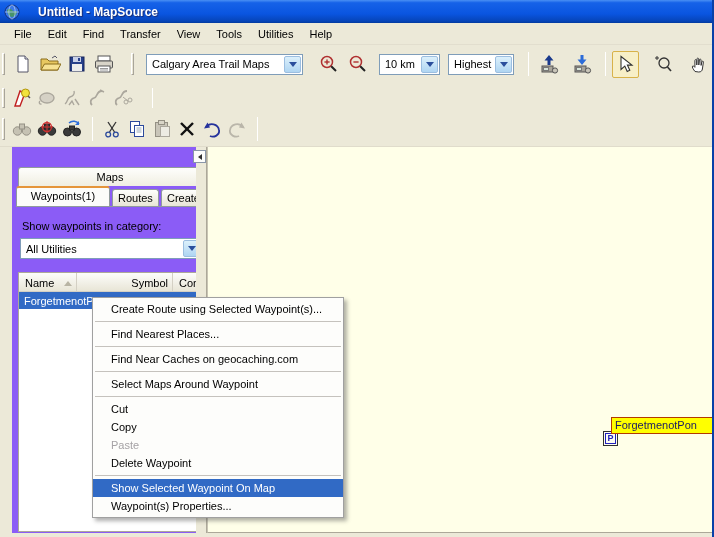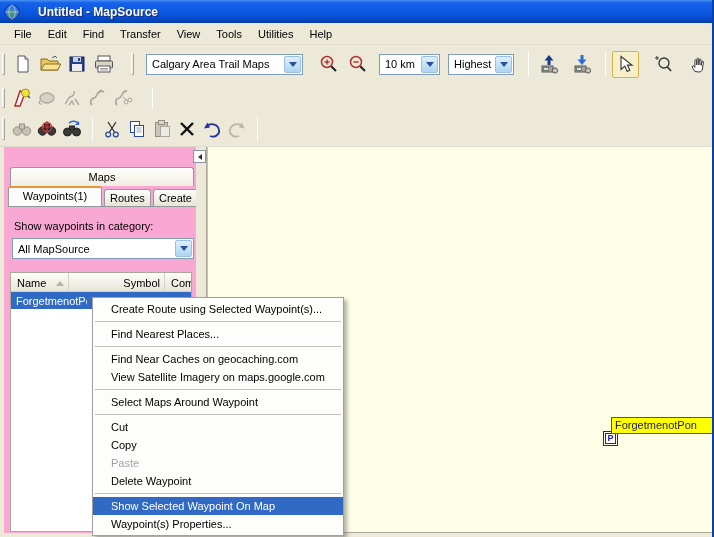--- a/index.html
+++ b/index.html
@@ -36,21 +36,21 @@
   .tbtn.small { width:25px; height:25px; }
   .tbtn.active { border:1px solid #D8B24A; background:#F7EFC8; border-radius:2px; }
   .tbtn.disabled svg { opacity:.95; }
   
   .combo { height:21px; background:#fff; border:1px solid #7F9DB9; display:flex; align-items:center; }
   .combo .cval { flex:1; padding:0 5px; white-space:nowrap; overflow:hidden; }
   .combo .cbtn { width:17px; height:17px; margin-right:1px; border:1px solid #9CBEE0; border-radius:2px;
     background:linear-gradient(180deg,#DCF0FB,#AFD5F2); display:flex; align-items:center; justify-content:center; }
   .arrow-down { width:0; height:0; border-left:4px solid transparent; border-right:4px solid transparent; border-top:5px solid #2A4E9C; }
   
-  .leftpanel { position:absolute; left:4px; top:147px; width:196px; bottom:0; background:#f9a8d4; }
+  .leftpanel { position:absolute; left:12px; top:147px; width:196px; bottom:0; background:#8b5cf6; }
   .divider { position:absolute; left:196px; top:147px; width:11px; bottom:0; background:#ECE9D8;
     border-right:1px solid #ACA899; }
   .collapse-btn { position:absolute; left:193px; top:150px; width:13px; height:13px; background:#FDFDFB;
     border:1px solid #8A96A8; display:flex; align-items:center; justify-content:center; z-index:3; }
   .tri-left { width:0; height:0; border-top:3px solid transparent; border-bottom:3px solid transparent; border-right:4px solid #303030; }
   .maps-tab { position:absolute; left:6px; top:20px; width:184px; height:19px;
     border:1px solid #919B9C; border-bottom:none; border-radius:3px 3px 0 0;
     background:linear-gradient(180deg,#FEFEFC,#F0EEE1); text-align:center; line-height:18px; }
   .subtabs { position:absolute; left:4px; top:39px; width:190px; height:20px; display:flex; align-items:flex-end; }
   .stab { border:1px solid #919B9C; border-bottom:none; border-radius:3px 3px 0 0; height:17px; line-height:16px;
@@ -339,21 +339,21 @@
       <span>Maps</span>
     </div>
     <div class="subtabs">
       <div class="stab t1 active"><span>Waypoints(1)</span></div>
       <div class="stab t2"><span>Routes</span></div>
       <div class="stab t3"><span>Create</span></div>
     </div>
     <div class="subtab-content-line"></div>
     <div class="cat-label">Show waypoints in category:</div>
     <div class="combo cat-combo">
-      <span class="cval">All MapSource</span>
+      <span class="cval">All Utilities</span>
       <span class="cbtn">
           <span class="arrow-down"></span>
         </span>
     </div>
     <div class="wp-table">
       <div class="wp-head">
         <div class="wp-hcell c1">
           <span>Name</span>
           <span class="sort-tri"></span>
         </div>
@@ -385,21 +385,20 @@
       <span>P</span>
     </div>
   <div class="wp-label">ForgetmenotPon</div>
 
   <div class="context-menu">
     <div class="cm-item">Create Route using Selected Waypoint(s)...</div>
     <div class="cm-sep"></div>
     <div class="cm-item">Find Nearest Places...</div>
     <div class="cm-sep"></div>
     <div class="cm-item">Find Near Caches on geocaching.com</div>
-    <div class="cm-item">View Satellite Imagery on maps.google.com</div>
     <div class="cm-sep"></div>
     <div class="cm-item">Select Maps Around Waypoint</div>
     <div class="cm-sep"></div>
     <div class="cm-item">Cut</div>
     <div class="cm-item">Copy</div>
     <div class="cm-item disabled">Paste</div>
     <div class="cm-item">Delete Waypoint</div>
     <div class="cm-sep"></div>
     <div class="cm-item highlighted">Show Selected Waypoint On Map</div>
     <div class="cm-item">Waypoint(s) Properties...</div>

